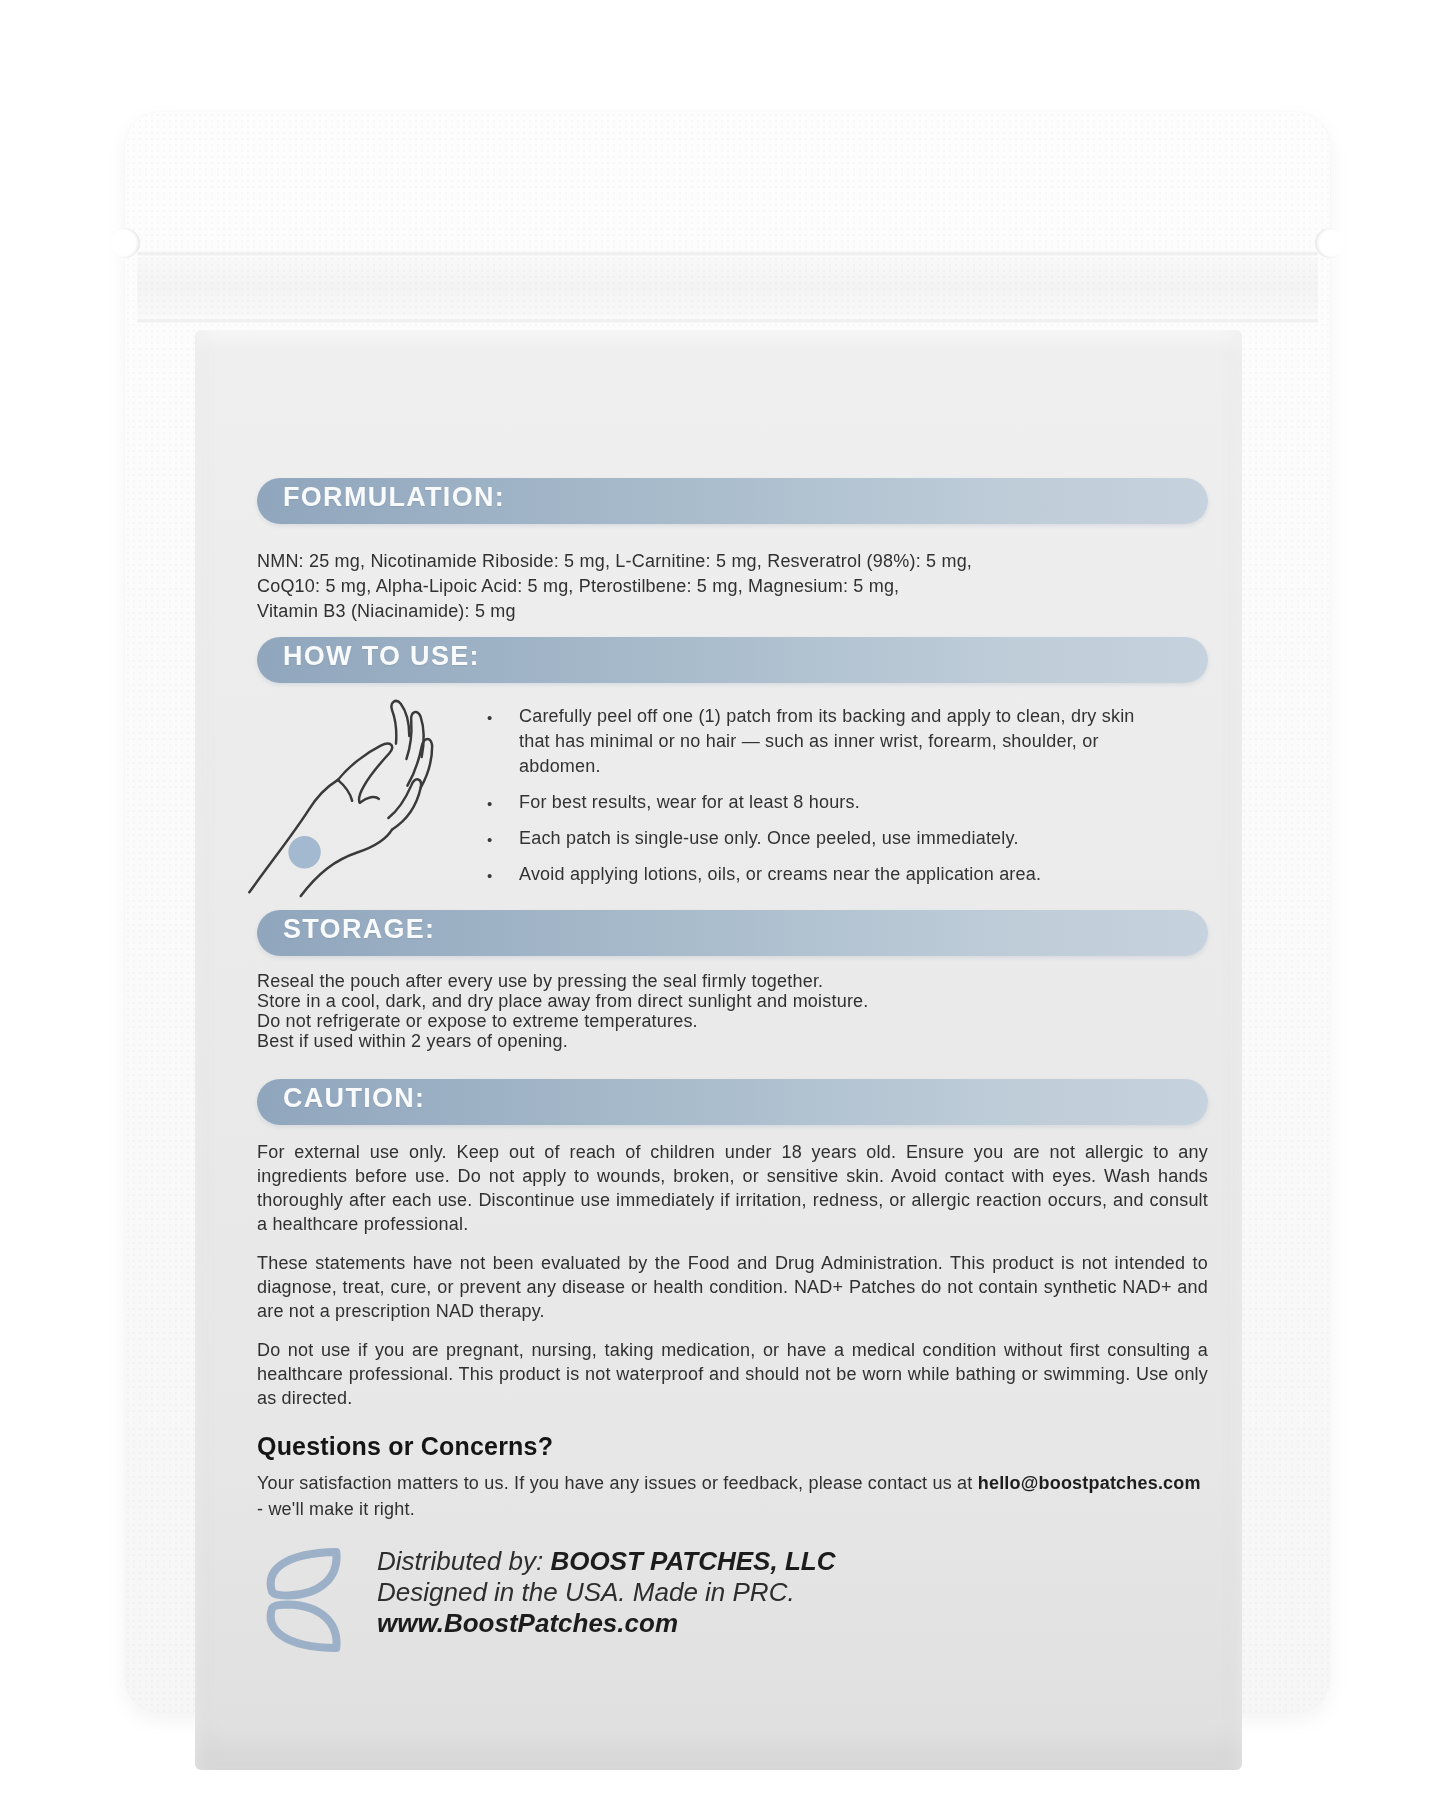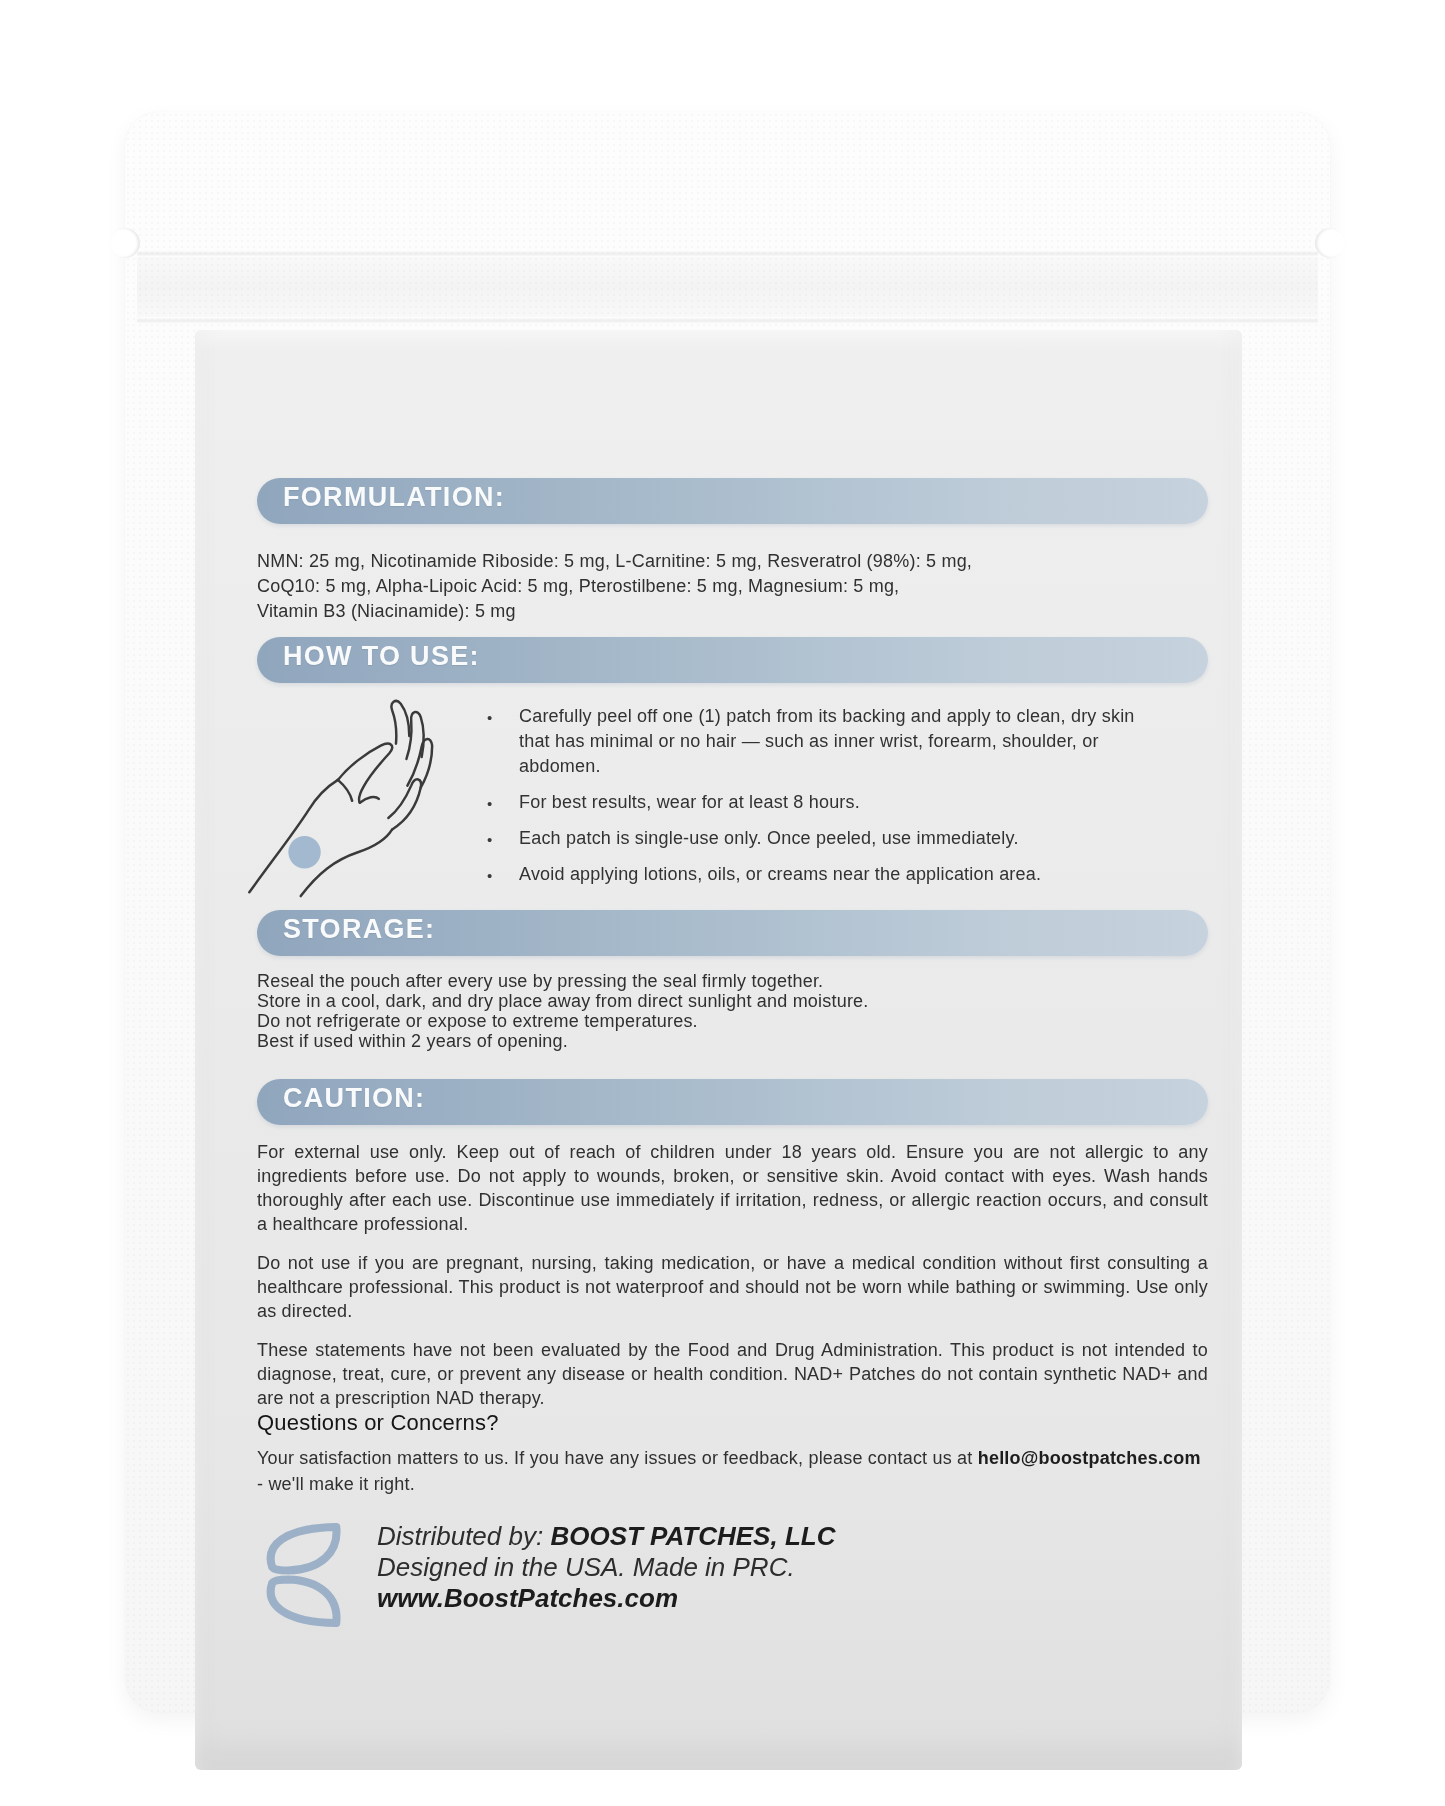--- a/index.html
+++ b/index.html
@@ -65,21 +65,21 @@
   .hand-col{flex:0 0 212px;margin-left:-14px;}
   ul.bullets{list-style:none;margin:6px 0 0 28px;padding:0;flex:1;max-width:672px;}
   ul.bullets li{position:relative;padding-left:36px;margin-bottom:11px;font-size:18px;line-height:25px;letter-spacing:0.2px;}
   ul.bullets li::before{
     content:"•";position:absolute;left:4px;top:1px;font-size:15px;color:#3a3a3a;
   }
   .bar-storage{margin-top:8px;}
   .storage-lines{margin-top:15px;line-height:20px;}
   .bar-caution{margin-top:28px;}
   .para{margin-top:15px;text-align:justify;line-height:24px;}
-  .qoc-heading{font-size:22px;font-weight:normal;color:#151515;letter-spacing:0.2px;}
+  .qoc-heading{margin-top:22px;font-size:25px;font-weight:bold;color:#151515;letter-spacing:0.2px;}
   .contact-line{margin-top:9px;line-height:26px;}
   .contact-line strong{color:#1d1d1d;}
   .footer-row{display:flex;align-items:flex-start;margin-top:18px;}
   .logo-col{flex:0 0 120px;padding-top:2px;}
   .footer-text{font-size:26px;line-height:31px;color:#2d2d2d;padding-top:6px;font-style:italic;}
   .footer-text .site{font-weight:bold;color:#1c1c1c;}
   .footer-text strong{color:#1c1c1c;}
 </style>
 </head>
 <body>
@@ -134,22 +134,22 @@
     </div>
     <div class="body-text pre storage-lines">Reseal the pouch after every use by pressing the seal firmly together.
 Store in a cool, dark, and dry place away from direct sunlight and moisture.
 Do not refrigerate or expose to extreme temperatures.
 Best if used within 2 years of opening.</div>
 
     <div class="section-bar bar-caution">
       <span>CAUTION:</span>
     </div>
     <div class="body-text para">For external use only. Keep out of reach of children under 18 years old. Ensure you are not allergic to any ingredients before use. Do not apply to wounds, broken, or sensitive skin. Avoid contact with eyes. Wash hands thoroughly after each use. Discontinue use immediately if irritation, redness, or allergic reaction occurs, and consult a healthcare professional.</div>
+    <div class="body-text para">These statements have not been evaluated by the Food and Drug Administration. This product is not intended to diagnose, treat, cure, or prevent any disease or health condition. NAD+ Patches do not contain synthetic NAD+ and are not a prescription NAD therapy.</div>
     <div class="body-text para">Do not use if you are pregnant, nursing, taking medication, or have a medical condition without first consulting a healthcare professional. This product is not waterproof and should not be worn while bathing or swimming. Use only as directed.</div>
-    <div class="body-text para">These statements have not been evaluated by the Food and Drug Administration. This product is not intended to diagnose, treat, cure, or prevent any disease or health condition. NAD+ Patches do not contain synthetic NAD+ and are not a prescription NAD therapy.</div>
 
     <div class="qoc-heading">Questions or Concerns?</div>
     <div class="body-text contact-line">
       <span>Your satisfaction matters to us. If you have any issues or feedback, please contact us at </span><strong>hello@boostpatches.com</strong><span> - we'll make it right.</span>
     </div>
 
     <div class="footer-row">
       <div class="logo-col">
         <svg viewBox="0 0 110 130" width="98" height="116" aria-hidden="true">
           <g fill="none" stroke="#9cb1c7" stroke-width="9" stroke-linejoin="round">

